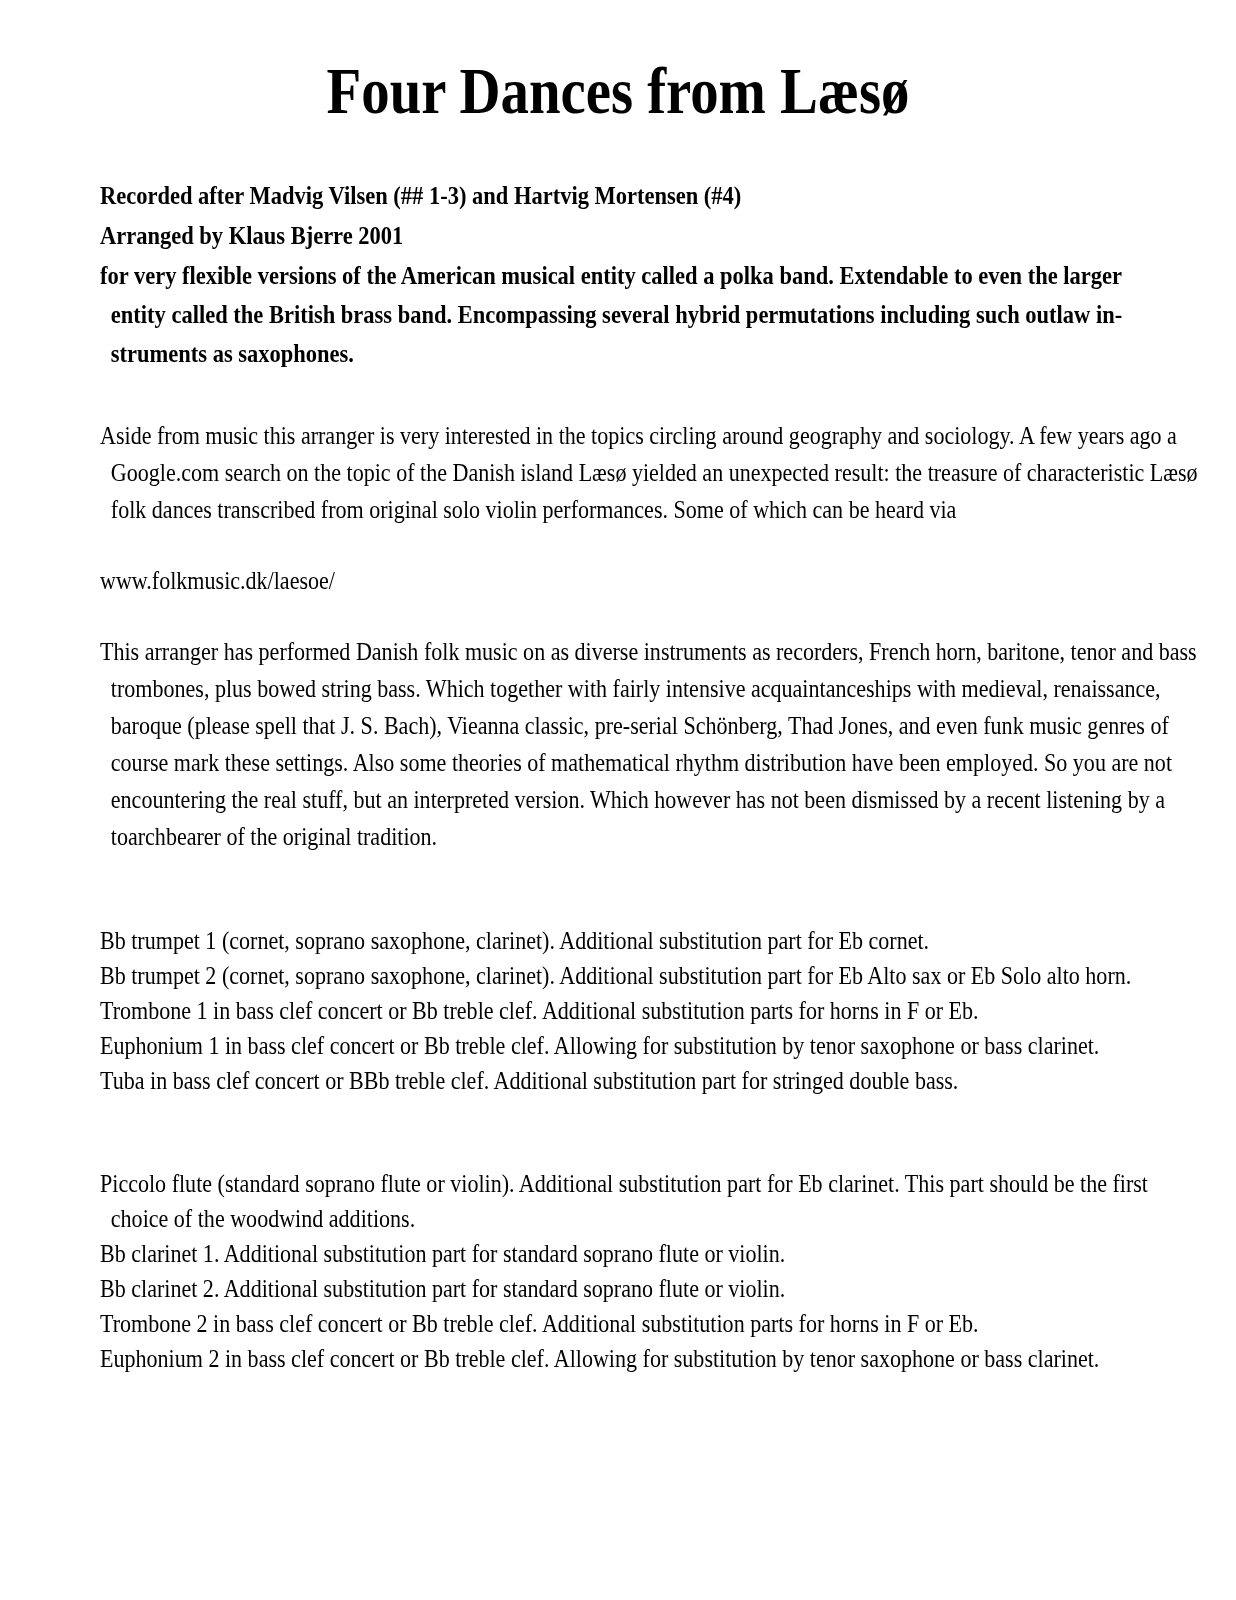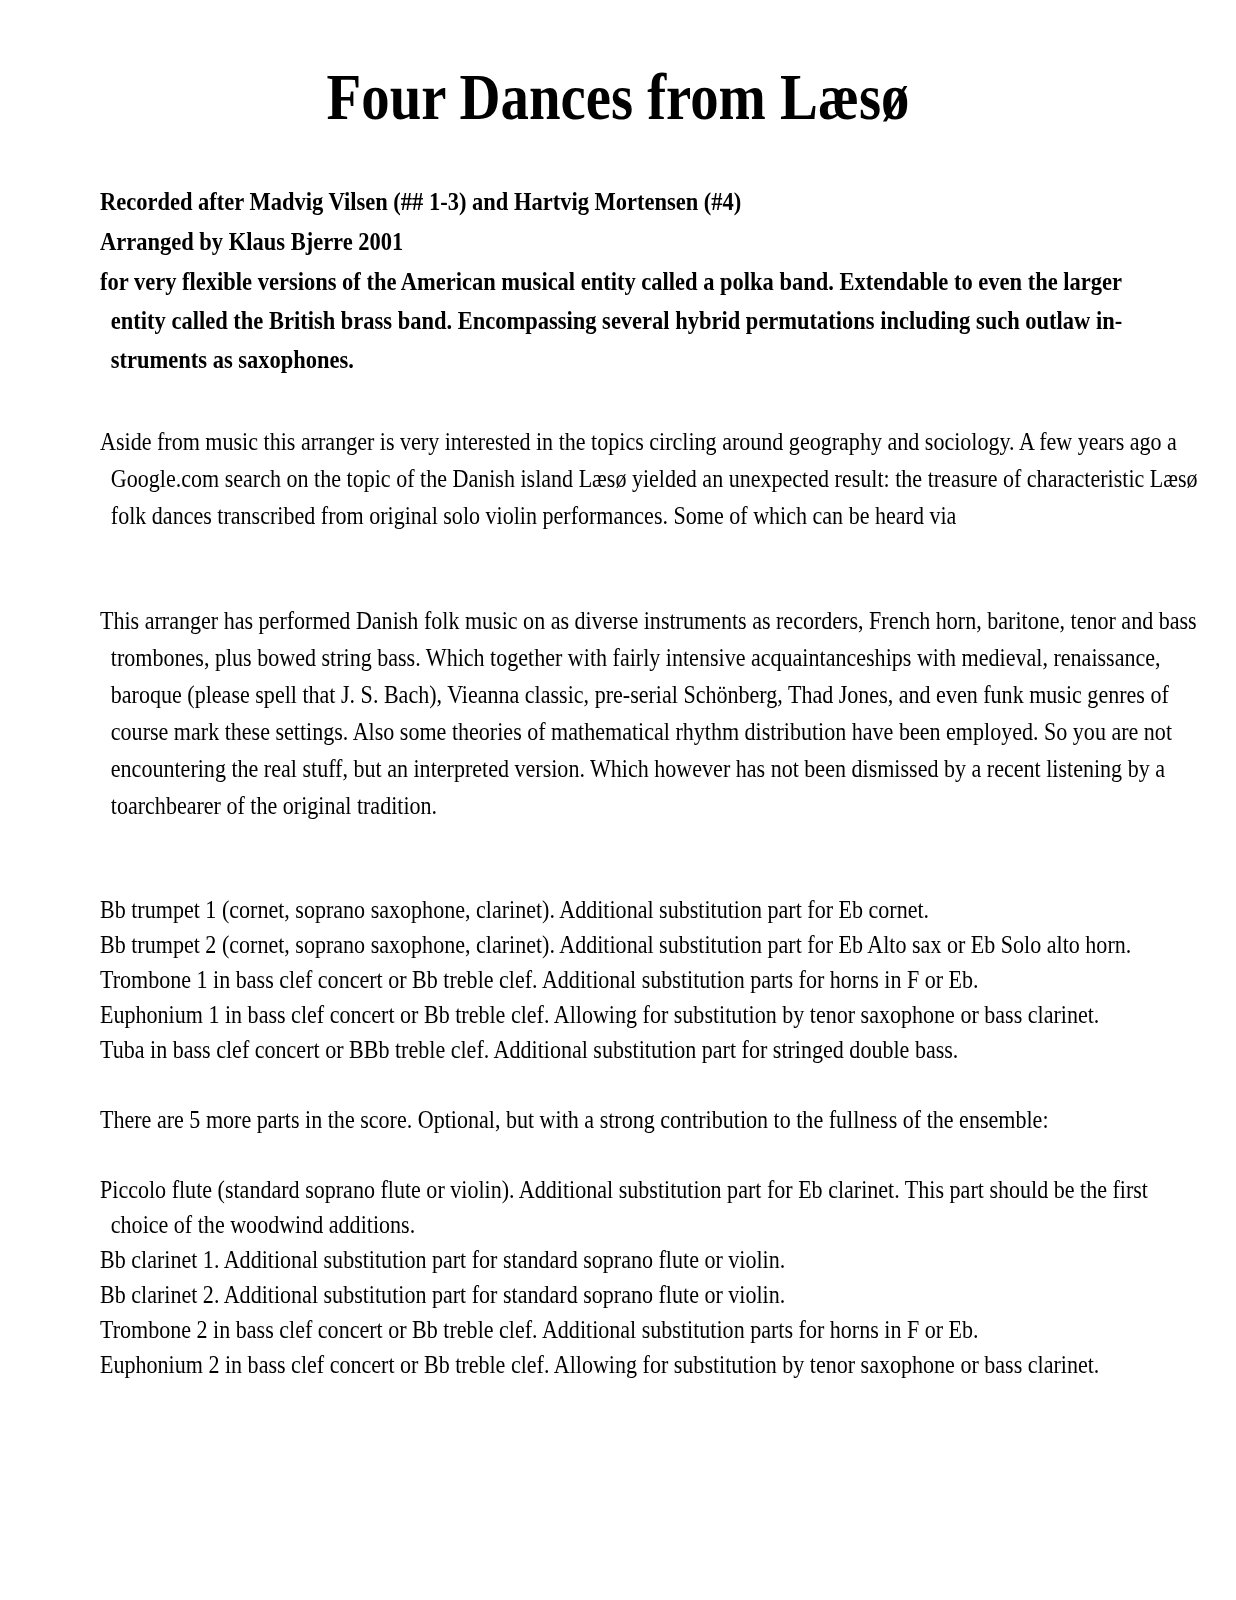--- a/index.html
+++ b/index.html
@@ -15,21 +15,21 @@
     font-family: "Liberation Serif", "DejaVu Serif", serif;
     color: #000000;
     -webkit-font-smoothing: antialiased;
   }
 
   .page {
     position: relative;
     width: 1236px;
     height: 1600px;
     box-sizing: border-box;
-    padding: 6px;
+    padding: 0;
   }
 
   
   .doc-title {
     text-align: center;
     font-size: 66px;
     font-weight: bold;
     line-height: 1;
     letter-spacing: 0px;
     margin: 0;
@@ -121,20 +121,25 @@
   <div class="block">
     <div class="body-para">
       <span class="ln">Aside from music this arranger is very interested in the topics circling around geography and sociology. A few years ago a</span>
       <span class="ln ind">Google.com search on the topic of the Danish island Læsø yielded an unexpected result: the treasure of characteristic Læsø</span>
       <span class="ln ind">folk dances transcribed from original solo violin performances. Some of which can be heard via</span>
     </div>
   </div>
 
   <div class="gap-md"></div>
 
+  <div class="block">
+    <div class="body-para">
+      <span class="ln">www.folkmusic.dk/laesoe/</span>
+    </div>
+  </div>
 
   <div class="gap-md"></div>
 
   <div class="block">
     <div class="body-para">
       <span class="ln">This arranger has performed Danish folk music on as diverse instruments as recorders, French horn, baritone, tenor and bass</span>
       <span class="ln ind">trombones, plus bowed string bass. Which together with fairly intensive acquaintanceships with medieval, renaissance,</span>
       <span class="ln ind">baroque (please spell that J. S. Bach), Vieanna classic, pre-serial Schönberg, Thad Jones, and even funk music genres of</span>
       <span class="ln ind">course mark these settings. Also some theories of mathematical rhythm distribution have been employed. So you are not</span>
       <span class="ln ind">encountering the real stuff, but an interpreted version. Which however has not been dismissed by a recent listening by a</span>
@@ -150,25 +155,20 @@
   <div class="block list-block">
     <span class="ln">Bb trumpet 1 (cornet, soprano saxophone, clarinet). Additional substitution part for Eb cornet.</span>
     <span class="ln">Bb trumpet 2 (cornet, soprano saxophone, clarinet). Additional substitution part for Eb Alto sax or Eb Solo alto horn.</span>
     <span class="ln">Trombone 1 in bass clef concert or Bb treble clef. Additional substitution parts for horns in F or Eb.</span>
     <span class="ln">Euphonium 1 in bass clef concert or Bb treble clef. Allowing for substitution by tenor saxophone or bass clarinet.</span>
     <span class="ln">Tuba in bass clef concert or BBb treble clef. Additional substitution part for stringed double bass.</span>
   </div>
 
   <div class="gap-md"></div>
 
-  <div class="block">
-    <div class="body-para">
-      <span class="ln">There are 5 more parts in the score. Optional, but with a strong contribution to the fullness of the ensemble:</span>
-    </div>
-  </div>
 
   <div class="gap-md"></div>
 
   <div class="block list-block">
     <span class="ln">Piccolo flute (standard soprano flute or violin). Additional substitution part for Eb clarinet. This part should be the first</span>
     <span class="ln ind">choice of the woodwind additions.</span>
     <span class="ln">Bb clarinet 1. Additional substitution part for standard soprano flute or violin.</span>
     <span class="ln">Bb clarinet 2. Additional substitution part for standard soprano flute or violin.</span>
     <span class="ln">Trombone 2 in bass clef concert or Bb treble clef. Additional substitution parts for horns in F or Eb.</span>
     <span class="ln">Euphonium 2 in bass clef concert or Bb treble clef. Allowing for substitution by tenor saxophone or bass clarinet.</span>

